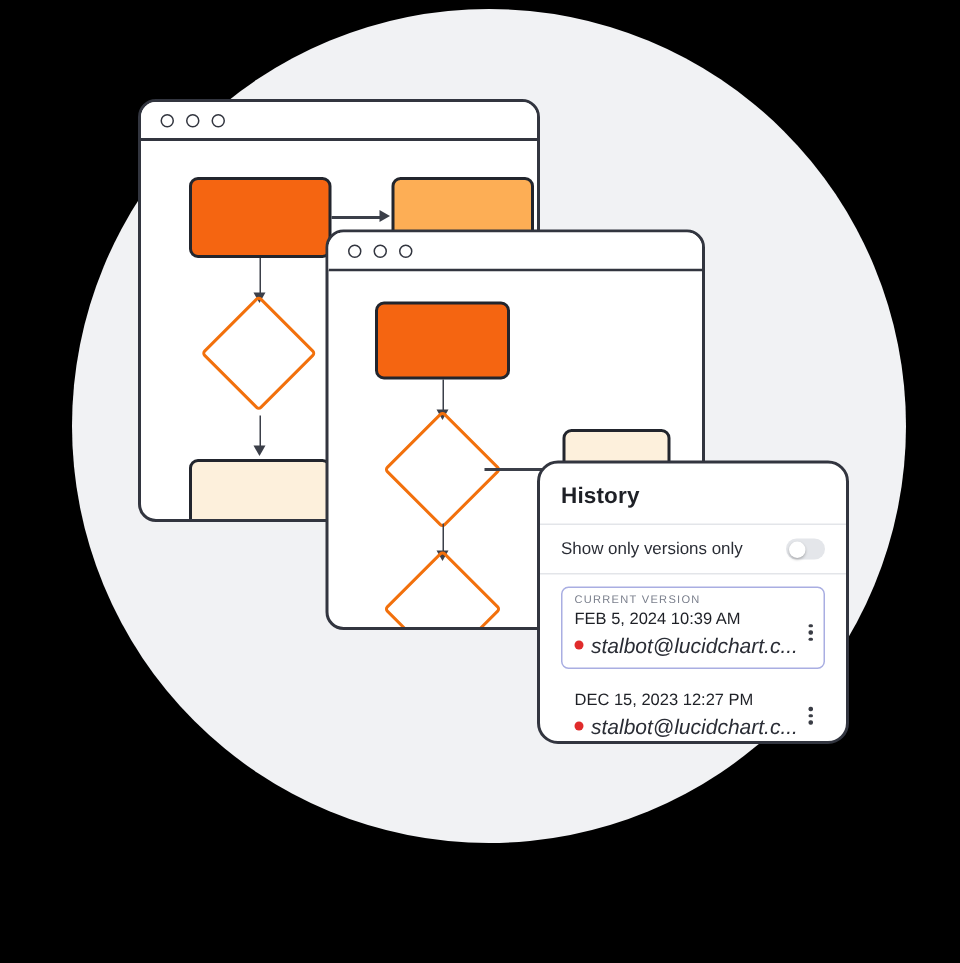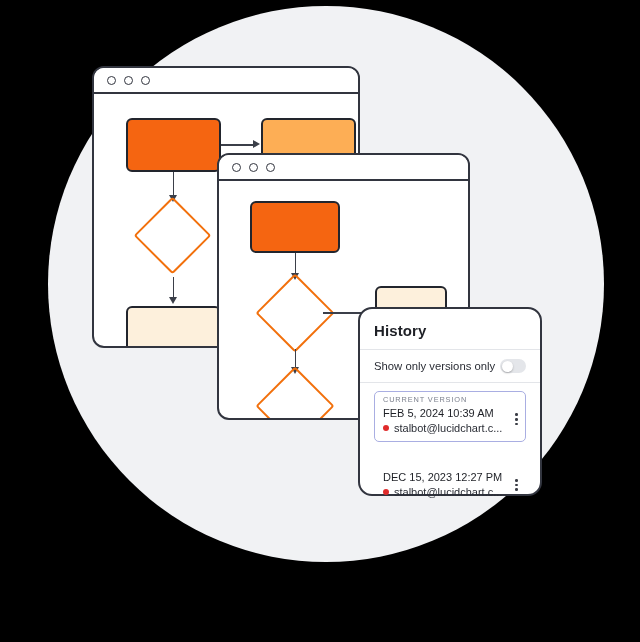--- a/index.html
+++ b/index.html
@@ -100,21 +100,21 @@
   .arrowhead.right {
     border-top: 4.5px solid transparent;
     border-bottom: 4.5px solid transparent;
     border-left: 7px solid #3B3F49;
   }
 
   
   #history-card {
     position: absolute;
     left: 358px; top: 307px;
-    width: 184px; height: 189px;
+    width: 208px; height: 189px;
     background: #FFFFFF;
     border: 2.2px solid #32353F;
     border-radius: 14px;
     z-index: 5;
     padding: 13px 14px 0 14px;
   }
   .history-title {
     font-size: 15px;
     font-weight: bold;
     color: #1E2026;
@@ -151,21 +151,21 @@
     background: #FFFFFF;
     box-shadow: 0 1px 2px rgba(0,0,0,.28);
   }
 
   .version-list { padding-top: 8px; }
   .version-item {
     position: relative;
     border: 1.3px solid transparent;
     border-radius: 5px;
     padding: 6px 8px 7px 8px;
-    margin-bottom: 22px;
+    margin-bottom: 8px;
   }
   .version-item.current {
     border-color: #A9AEE2;
     padding-top: 3px;
   }
   .version-tag {
     font-size: 7.4px;
     letter-spacing: .85px;
     color: #7A7F8C;
     margin-bottom: 3px;
@@ -181,24 +181,25 @@
     gap: 5px;
     margin-top: 3px;
   }
   .user-dot {
     width: 6px; height: 6px;
     border-radius: 50%;
     background: #E02B2B;
     flex: 0 0 auto;
   }
   .version-email {
-    font-size: 11px;
+    font-size: 14px;
     color: #2A2D35;
     white-space: nowrap;
     overflow: hidden;
+    font-style: italic;
   }
   .kebab {
     position: absolute;
     right: 7px; top: 50%;
     transform: translateY(-50%);
     display: flex;
     flex-direction: column;
     gap: 2px;
     align-items: center;
   }

